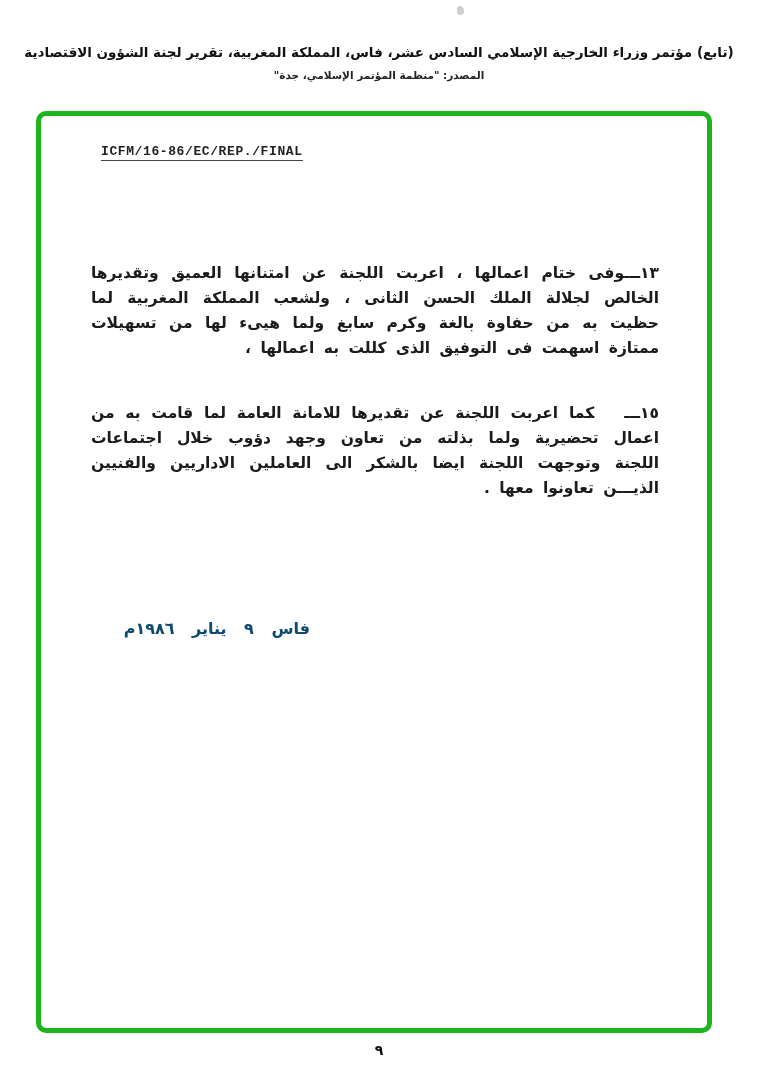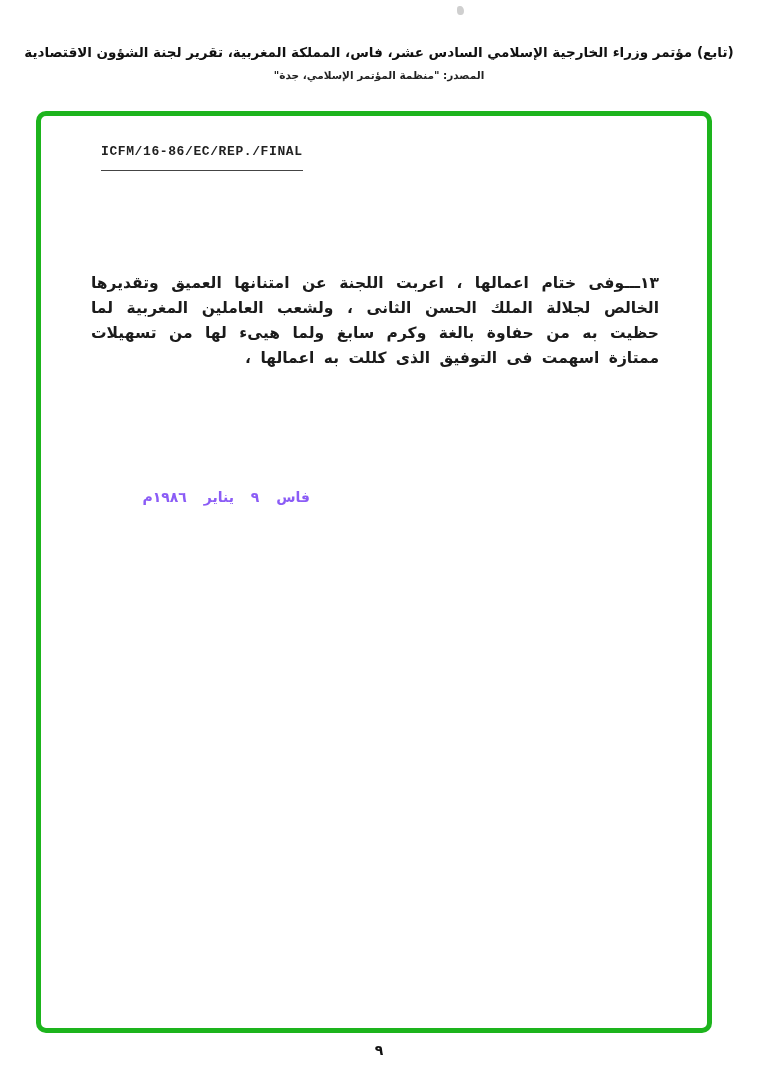--- a/index.html
+++ b/index.html
@@ -66,21 +66,21 @@
   }
   .ref {
     display: inline-block;
     margin-left: 10px;
     font-family: "Liberation Mono", "DejaVu Sans Mono", monospace;
     font-size: 13px;
     font-weight: bold;
     letter-spacing: 0.6px;
     color: #222;
     border-bottom: 1.5px solid #444;
-    padding-bottom: 11px;
+    padding-bottom: 1px;
   }
   .content {
     direction: rtl;
   }
   .para {
     margin: 0;
     text-align: justify;
     text-align-last: right;
     -moz-text-align-last: right;
     font-size: 15.5px;
@@ -94,25 +94,25 @@
   }
   .p13 { margin-top: 100px; }
   .p14 { margin-top: 20px; }
   .p15 { margin-top: 40px; }
   .p15 .num { margin-left: 30px; }
   .dateline {
     direction: rtl;
     text-align: right;
     margin-top: 118px;
     margin-right: 349px;
-    font-size: 14px;
+    font-size: 16px;
     font-weight: bold;
     word-spacing: 12px;
     white-space: nowrap;
-    color: #8b5cf6;
+    color: #0c4a6e;
   }
   .page-number {
     position: absolute;
     left: 0;
     right: 0;
     top: 1042px;
     text-align: center;
     font-size: 14px;
     font-weight: bold;
     color: #111;
@@ -131,24 +131,27 @@
   </div>
 
   <div class="frame">
     <div class="frame-inner">
 
       <span class="ref">ICFM/16-86/EC/REP./FINAL</span>
 
       <div class="content">
 
         <p class="para p13">
-          <span class="num">١٣ـــ</span><span>وفى ختام اعمالها ، اعربت اللجنة عن امتنانها العميق وتقديرها الخالص لجلالة الملك الحسن الثانى ، ولشعب العاملين المغربية لما حظيت به من حفاوة بالغة وكرم سابغ ولما هيىء لها من تسهيلات ممتازة اسهمت فى التوفيق الذى كللت به اعمالها ،</span>
+          <span class="num">١٣ـــ</span><span>وفى ختام اعمالها ، اعربت اللجنة عن امتنانها العميق وتقديرها الخالص لجلالة الملك الحسن الثانى ، ولشعب المملكة المغربية لما حظيت به من حفاوة بالغة وكرم سابغ ولما هيىء لها من تسهيلات ممتازة اسهمت فى التوفيق الذى كللت به اعمالها ،</span>
         </p>
 
 
+        <p class="para p15">
+          <span class="num">١٥ـــ</span><span>كما اعربت اللجنة عن تقديرها للامانة العامة لما قامت به من اعمال تحضيرية ولما بذلته من تعاون وجهد دؤوب خلال اجتماعات اللجنة وتوجهت اللجنة ايضا بالشكر الى العاملين الاداريين والفنيين الذيـــن تعاونوا معها .</span>
+        </p>
 
         <div class="dateline">فاس ٩ يناير ١٩٨٦م</div>
 
       </div>
     </div>
   </div>
 
   <div class="page-number">٩</div>
 
 </div>

